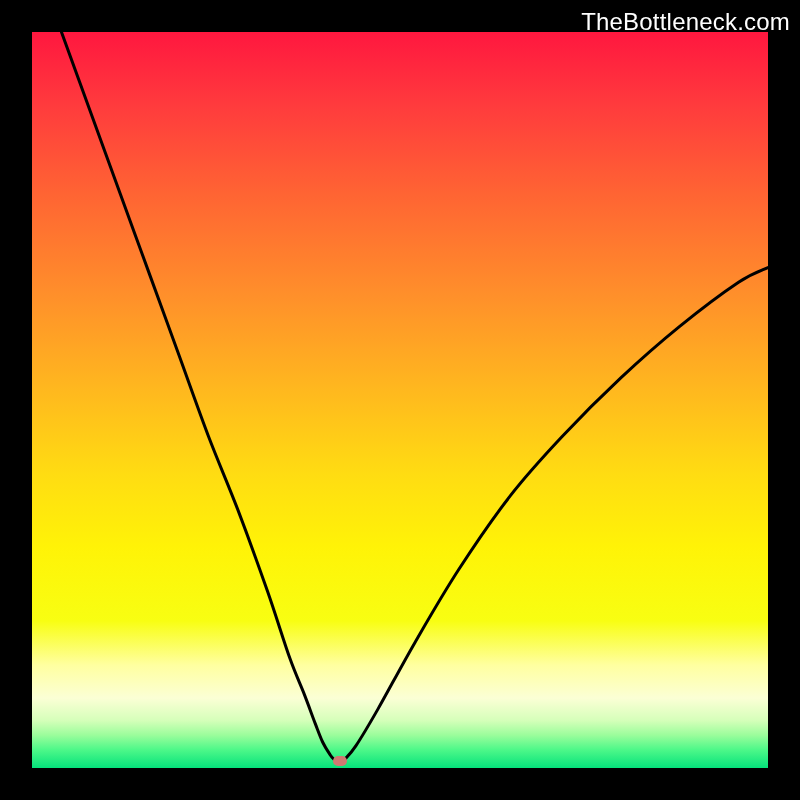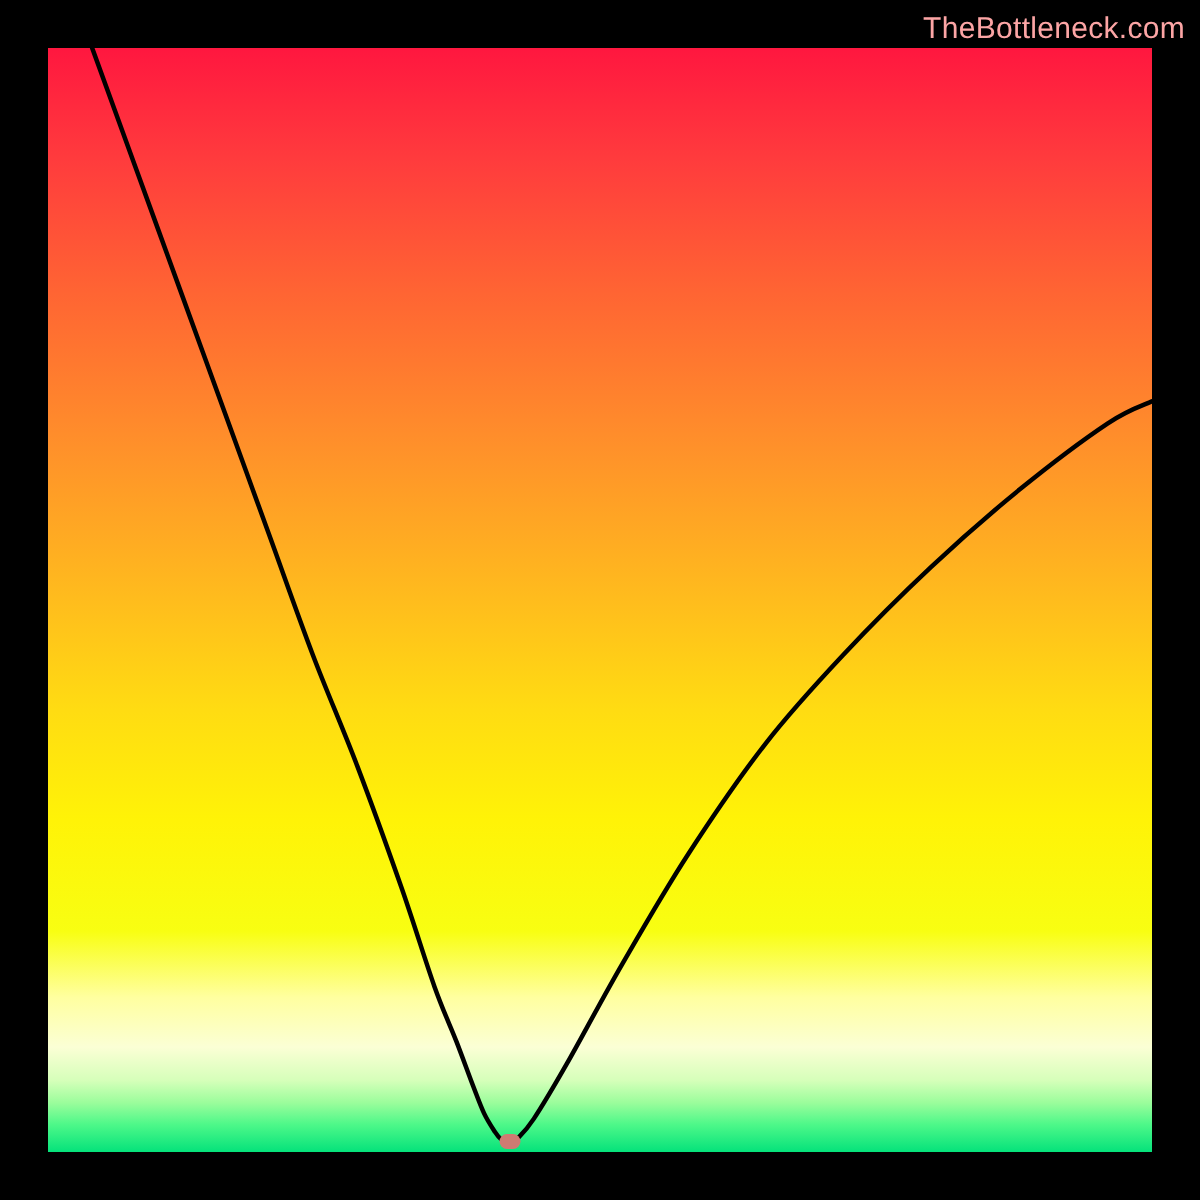--- a/index.html
+++ b/index.html
@@ -26,22 +26,22 @@
     height: 736px;
     overflow: hidden;
   }
   svg {
     display: block;
   }
   .attribution {
     position: absolute;
     top: 8px;
     right: 10px;
-    color: #fca5a5;
-    font-size: 20px;
+    color: #ffffff;
+    font-size: 24px;
     letter-spacing: 0.2px;
     user-select: none;
   }
   .marker {
     position: absolute;
     width: 14px;
     height: 10px;
     border-radius: 5px;
   }
 </style>

